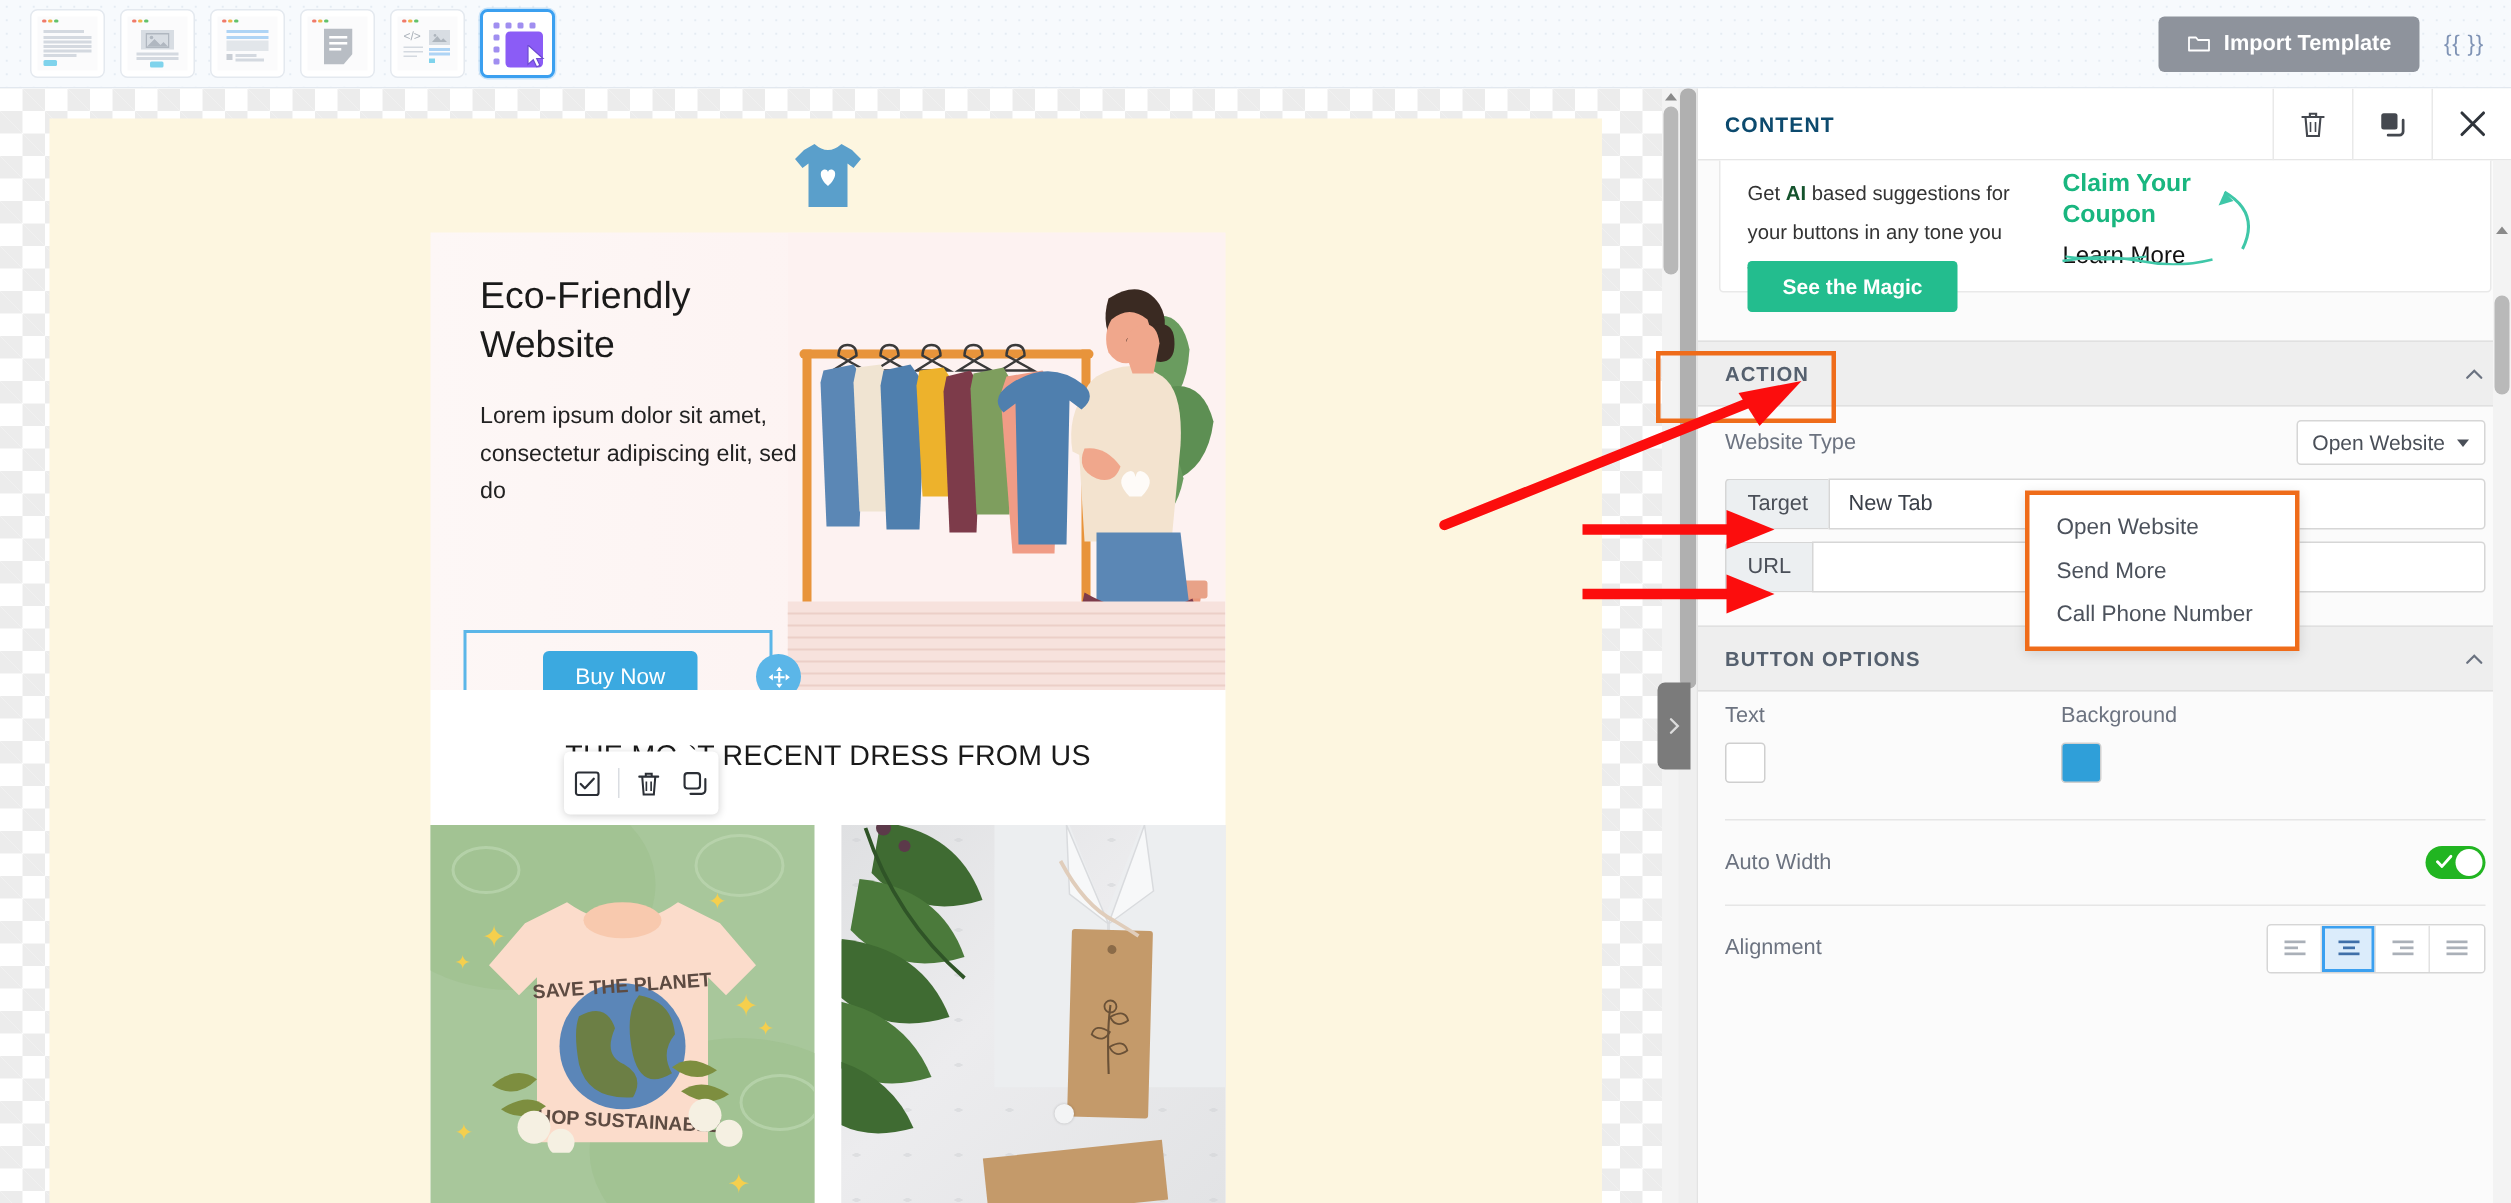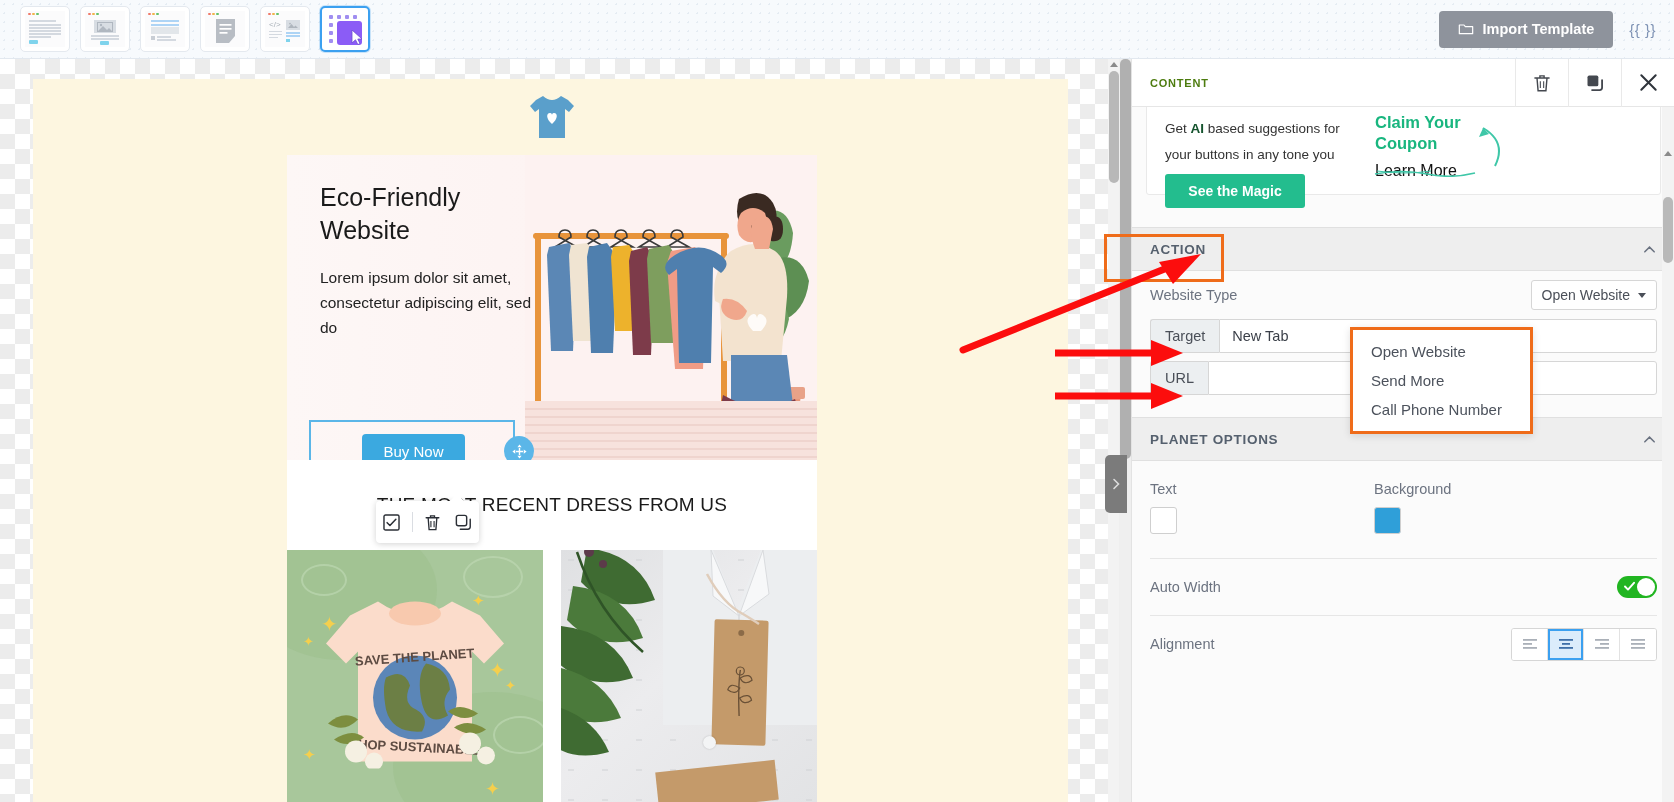--- a/index.html
+++ b/index.html
@@ -190,21 +190,21 @@
   .panel {
     position: absolute; left: 1131px; top: 59px; width: 543px; height: 743px;
     background: #fbfbfb; border-left: 1px solid #e3e3e3;
     overflow: hidden;
   }
   .panel-header {
     height: 48px; background:#fff; border-bottom:1px solid #e6e6e6;
     display:flex; align-items:center;
   }
   .panel-title {
-    margin-left: 18px; font-size: 11px; font-weight: bold; color:#4d7c0f; letter-spacing: 0.8px;
+    margin-left: 18px; font-size: 14px; font-weight: bold; color:#0c4a6e; letter-spacing: 0.8px;
   }
   .panel-actions { margin-left:auto; display:flex; align-items:center; height:100%; }
   .pa-btn {
     width: 53px; height: 48px; display:flex; align-items:center; justify-content:center;
     border-left: 1px solid #e9e9e9; cursor:pointer;
   }
   .pa-btn svg { width: 20px; height: 20px; }
   .pa-btn.close svg { width: 23px; height: 23px; }
 
   .panel-scrollarea { position:absolute; left:0; top:48px; width:543px; height:695px; overflow:hidden; }
@@ -746,28 +746,28 @@
           <div class="input-group">
             <div class="ig-addon">URL</div>
             <div class="ig-field"></div>
           </div>
           <div style="height:14px"></div>
         </div>
       </div>
 
       <div>
         <div class="section-head">
-          <span class="lbl">PLANET OPTIONS</span>
+          <span class="lbl">BUTTON OPTIONS</span>
           <svg class="chev" viewBox="0 0 16 16">
             <path d="M3 10.5 L8 5.5 L13 10.5" fill="none" stroke="#6a7280" stroke-width="1.6" stroke-linecap="round"></path>
           </svg>
         </div>
         <div class="section-body">
 
-          <div class="swatch-row" style="margin-top:20px">
+          <div class="swatch-row" style="margin-top:8px">
             <div class="swatch-col">
               <div class="swatch-label">Text</div>
               <div class="swatch" id="sw-text" style="background: rgb(255, 255, 255);"></div>
             </div>
             <div class="swatch-col">
               <div class="swatch-label">Background</div>
               <div class="swatch" id="sw-bg" style="background: rgb(47, 159, 217);"></div>
             </div>
           </div>
 

